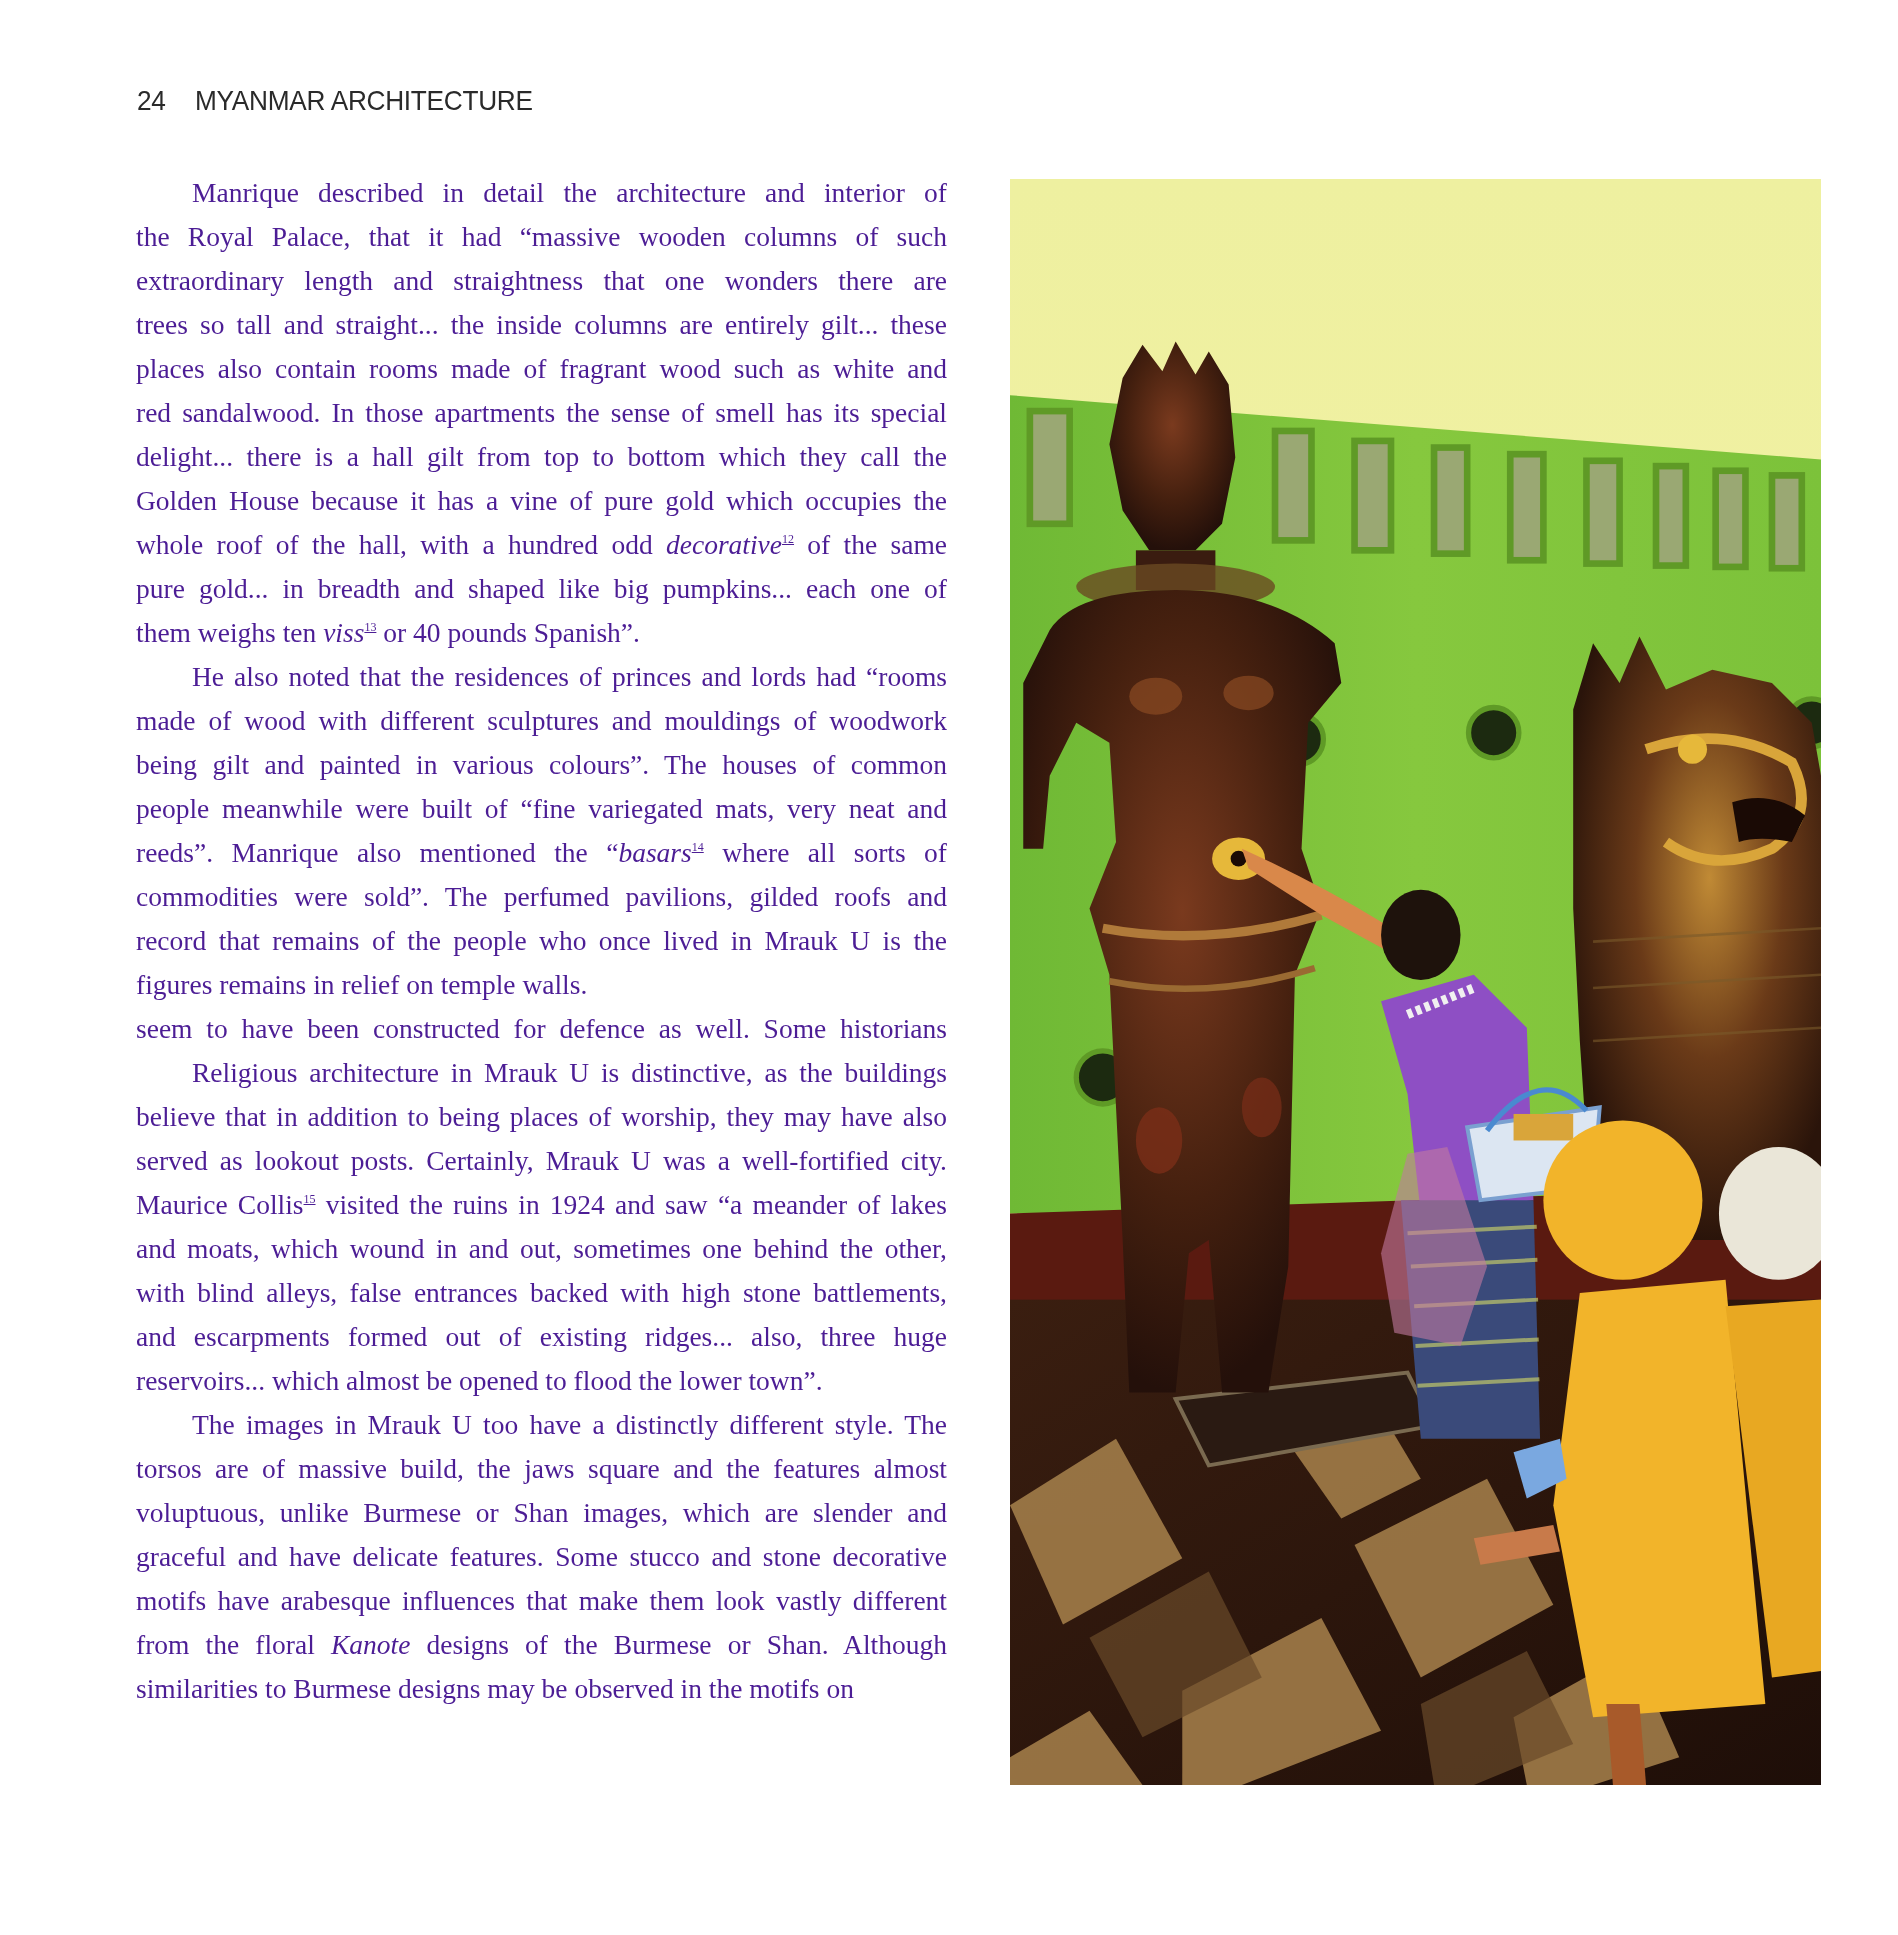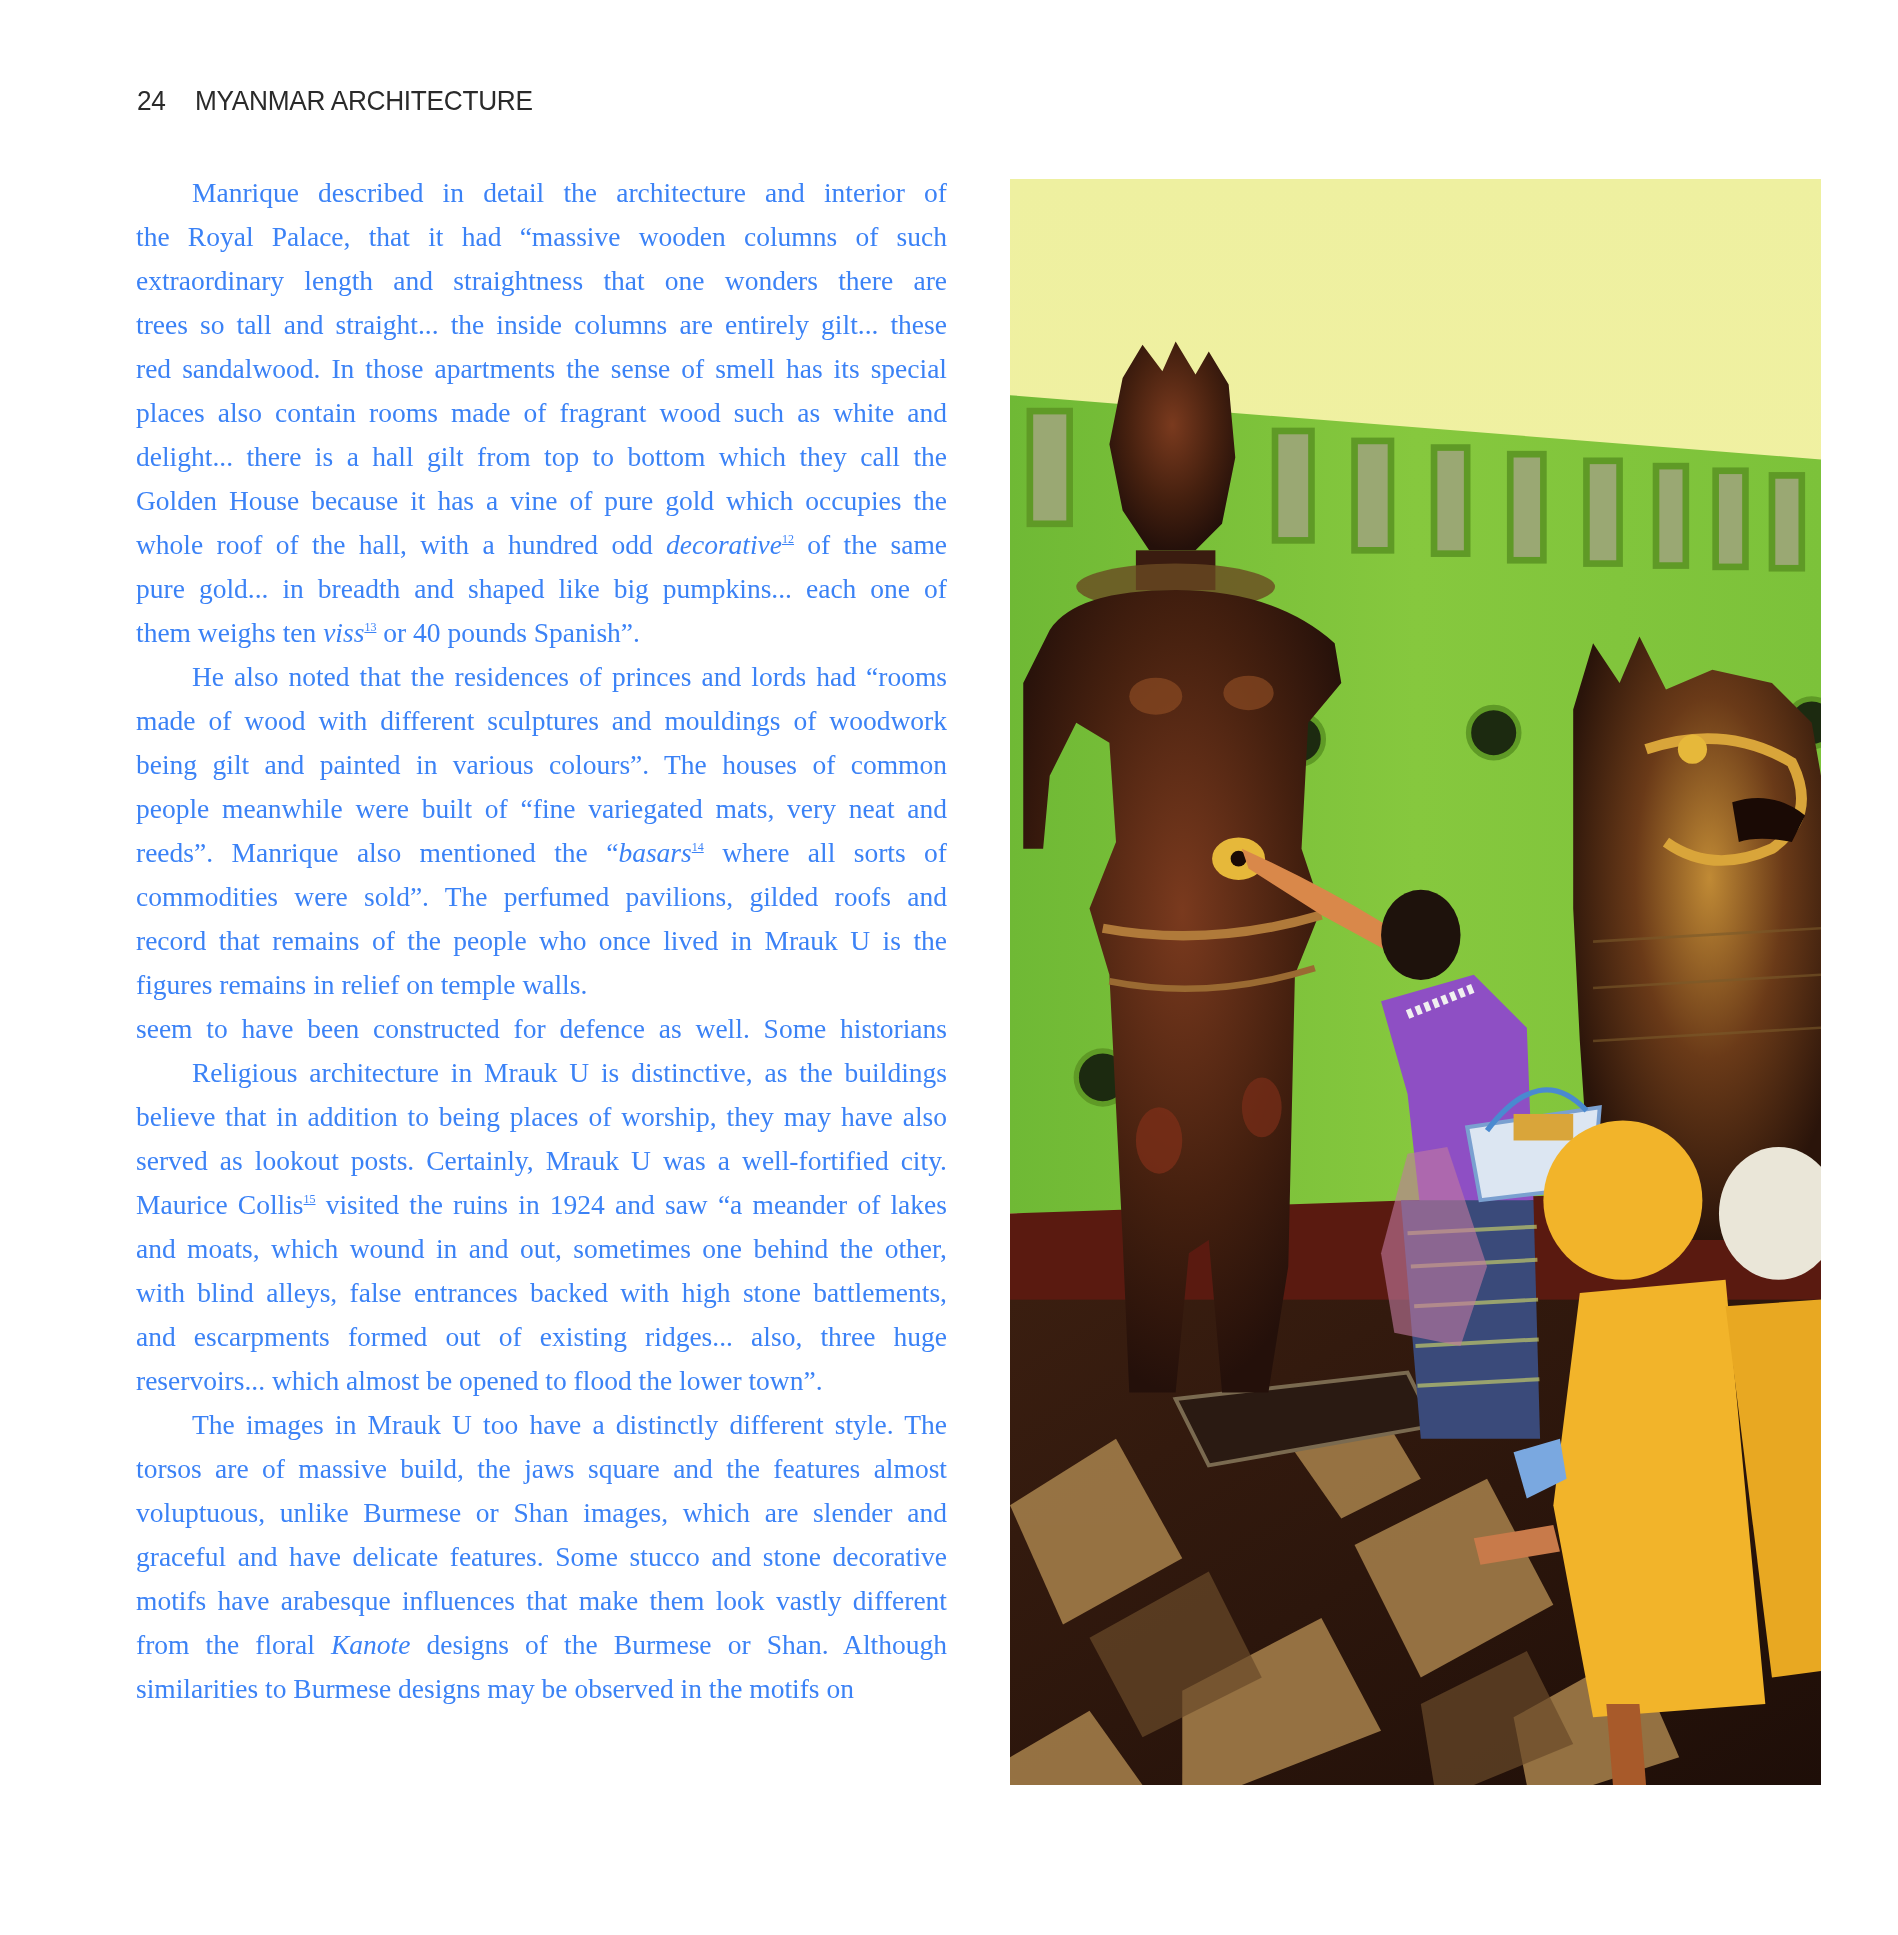--- a/index.html
+++ b/index.html
@@ -6,21 +6,21 @@
   body { width: 1898px; height: 1936px; position: relative; overflow: hidden; }
   .running-head {
     position: absolute; left: 137px; top: 84px;
     font-family: "Liberation Sans", sans-serif; font-size: 28.5px; color: #2a2a2a;
     letter-spacing: -0.3px; white-space: nowrap; transform: scaleX(0.92); transform-origin: left top;
   }
   .running-head .pg { display: inline-block; width: 63px; }
   .text-col {
     position: absolute; left: 136px; top: 171px; width: 811px;
     font-family: "Liberation Serif", "DejaVu Serif", serif; font-size: 27.5px;
-    line-height: 44px; color: #3b82f6;
+    line-height: 44px; color: #4c1d95;
   }
   .text-col .line { display: block; text-align: justify; text-align-last: justify; white-space: nowrap; height: 44px; overflow: visible; }
   .text-col .line.last { text-align-last: left; }
   .text-col .line.indent { padding-left: 56px; }
   .text-col sup { font-size: 12px; line-height: 0; vertical-align: 11.3px; text-decoration: underline; }
   .photo {
     position: absolute; left: 1010px; top: 179px; width: 811px; height: 1606px; overflow: hidden;
     background: #f2ee9c;
   }
   .photo svg { display: block; width: 100%; height: 100%; }
@@ -31,22 +31,22 @@
 <div class="running-head">
   <span class="pg">24</span><span>MYANMAR ARCHITECTURE</span>
 </div>
 
 <div class="text-col" id="text-col">
     <div>
       <span class="line indent">Manrique described in detail the architecture and interior of</span>
       <span class="line">the Royal Palace, that it had “massive wooden columns of such</span>
       <span class="line">extraordinary length and straightness that one wonders there are</span>
       <span class="line">trees so tall and straight... the inside columns are entirely gilt... these</span>
+      <span class="line">places also contain rooms made of fragrant wood such as white and</span>
       <span class="line">red sandalwood. In those apartments the sense of smell has its special</span>
-      <span class="line">places also contain rooms made of fragrant wood such as white and</span>
       <span class="line">delight... there is a hall gilt from top to bottom which they call the</span>
       <span class="line">Golden House because it has a vine of pure gold which occupies the</span>
       <span class="line">whole roof of the hall, with a hundred odd <i>decorative</i><sup>12</sup> of the same</span>
       <span class="line">pure gold... in breadth and shaped like big pumpkins... each one of</span>
       <span class="line last">them weighs ten <i>viss</i><sup>13</sup> or 40 pounds Spanish”.</span>
     </div>
     <div>
       <span class="line indent">He also noted that the residences of princes and lords had “rooms</span>
       <span class="line">made of wood with different sculptures and mouldings of woodwork</span>
       <span class="line">being gilt and painted in various colours”. The houses of common</span>

